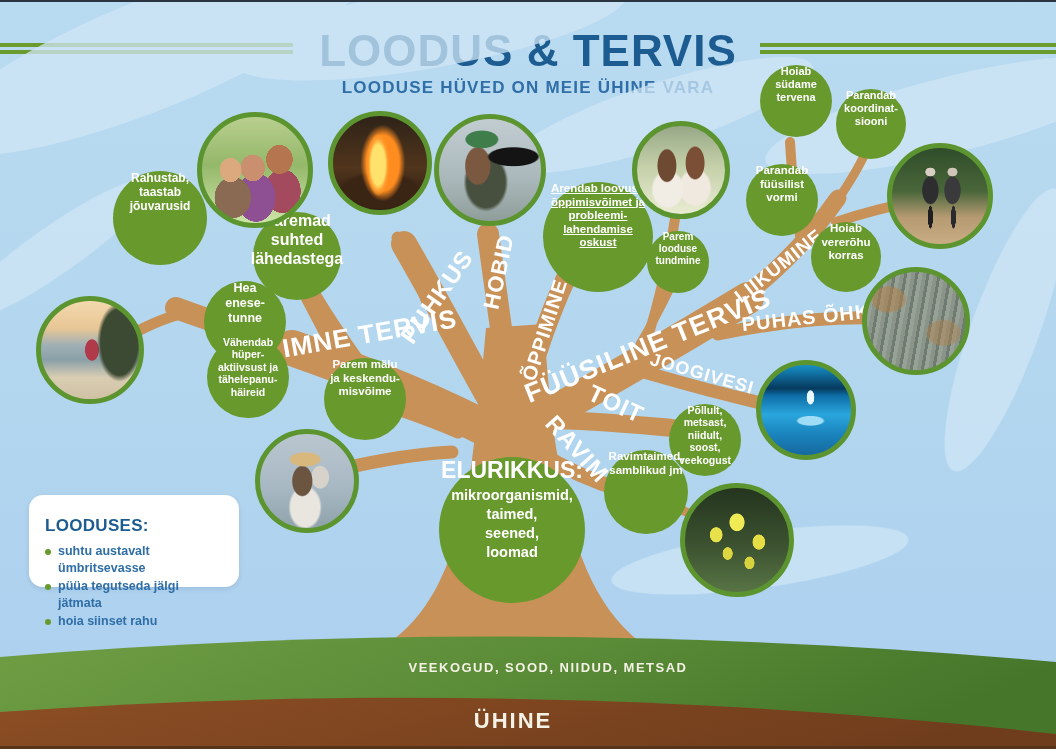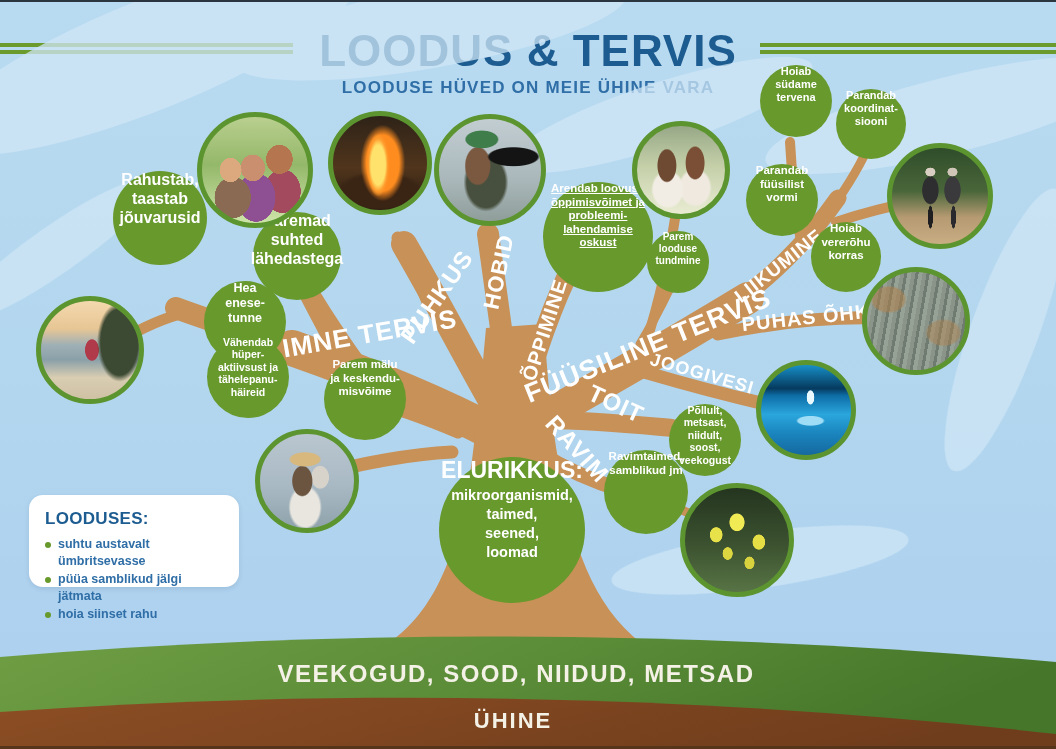--- a/index.html
+++ b/index.html
@@ -89,21 +89,21 @@
   .ph-cowslips{background:
     radial-gradient(10px 12px at 30% 45%,#e8e24a 0 60%,transparent 66%),
     radial-gradient(12px 14px at 50% 33%,#f0ea55 0 60%,transparent 66%),
     radial-gradient(10px 12px at 71% 52%,#e5de45 0 60%,transparent 66%),
     radial-gradient(8px 10px at 41% 63%,#dcd640 0 60%,transparent 66%),
     radial-gradient(8px 10px at 62% 72%,#d8d23e 0 60%,transparent 66%),
     linear-gradient(180deg,#24351f 0%,#3c5230 55%,#587445 100%);}
   
   .infobox{
     position:absolute;background:#ffffff;border-radius:14px;z-index:7;
-    box-shadow:0 2px 5px rgba(30,60,90,.12);padding:14px 16px;box-sizing:border-box;
+    box-shadow:0 2px 5px rgba(30,60,90,.12);padding:21px 16px;box-sizing:border-box;
   }
   .box-title{color:#1d5c90;font-weight:bold;font-size:17px;letter-spacing:.3px;line-height:1.15;margin:0 0 7px 0;}
   .infobox ul{list-style:none;margin:0;padding:0;}
   .infobox li{
     position:relative;color:#2f6ea6;font-size:12.5px;font-weight:bold;line-height:1.4;padding-left:13px;
   }
   .infobox li::before{
     content:"";position:absolute;left:0;top:6px;width:6px;height:6px;border-radius:50%;background:#68992c;
   }
   
@@ -173,21 +173,21 @@
   <div class="blabel" style="left:437px;top:297px;font-size:24px;--rot:-55deg">PUHKUS</div>
   <div class="blabel" style="left:499px;top:272px;font-size:22px;--rot:-78deg">HOBID</div>
   <div class="blabel" style="left:545px;top:330px;font-size:20px;--rot:-72deg">ÕPPIMINE</div>
   <div class="blabel" style="left:648px;top:346px;font-size:27px;--rot:-22deg">FÜÜSILINE TERVIS</div>
   <div class="blabel" style="left:779px;top:266px;font-size:19px;--rot:-38deg">LIIKUMINE</div>
   <div class="blabel" style="left:806px;top:318px;font-size:20px;--rot:-6deg">PUHAS ÕHK</div>
   <div class="blabel" style="left:702px;top:374px;font-size:18px;--rot:16deg">JOOGIVESI</div>
   <div class="blabel" style="left:616px;top:404px;font-size:24px;--rot:25deg">TOIT</div>
   <div class="blabel" style="left:577px;top:449px;font-size:24px;--rot:48deg">RAVIM</div>
 
-  <div class="bubble" style="left:113px;top:171px;width:94px;height:94px;font-size:16px;">
+  <div class="bubble" style="left:113px;top:171px;width:94px;height:94px;font-size:12px;">
       <span>Rahustab,
 taastab
 jõuvarusid</span>
     </div>
   <div class="bubble" style="left:253px;top:212px;width:88px;height:88px;font-size:16px;">
       <span>Paremad
 suhted
 lähedastega</span>
     </div>
   <div class="bubble" style="left:204px;top:281px;width:82px;height:82px;font-size:12.5px;">
@@ -278,25 +278,25 @@
       </linearGradient>
       <linearGradient id="gBrown" x1="0" y1="0" x2="1" y2="0.2">
         <stop offset="0" stop-color="#8c4e24"></stop>
           <stop offset="1" stop-color="#703d1c"></stop>
       </linearGradient>
     </defs>
     <path fill="url(#gGreen)" d="M0 657 C340 628 700 630 1056 662 L1056 749 L0 749 Z"></path>
     <path fill="url(#gBrown)" d="M0 712 C340 688 700 694 1056 734 L1056 749 L0 749 Z"></path>
     <rect x="0" y="746" width="1056" height="3" fill="#56351a"></rect>
   </svg>
-  <div class="band-label" style="left:516px;top:660px;font-size:24px;">VEEKOGUD, SOOD, NIIDUD, METSAD</div>
+  <div class="band-label" style="left:548px;top:660px;font-size:13px;">VEEKOGUD, SOOD, NIIDUD, METSAD</div>
   <div class="band-label" style="left:513px;top:708px;font-size:22px;letter-spacing:2px;">ÜHINE</div>
 
   <div class="infobox" style="left:29px;top:495px;width:210px;height:92px;">
     <p class="box-title">LOODUSES:</p>
     <ul>
       <li>suhtu austavalt ümbritsevasse</li>
-      <li>püüa samblikud jälgi jätmata</li>
+      <li>püüa tegutseda jälgi jätmata</li>
       <li>hoia siinset rahu</li>
     </ul>
   </div>
 
 </div>
 
 </body></html>

